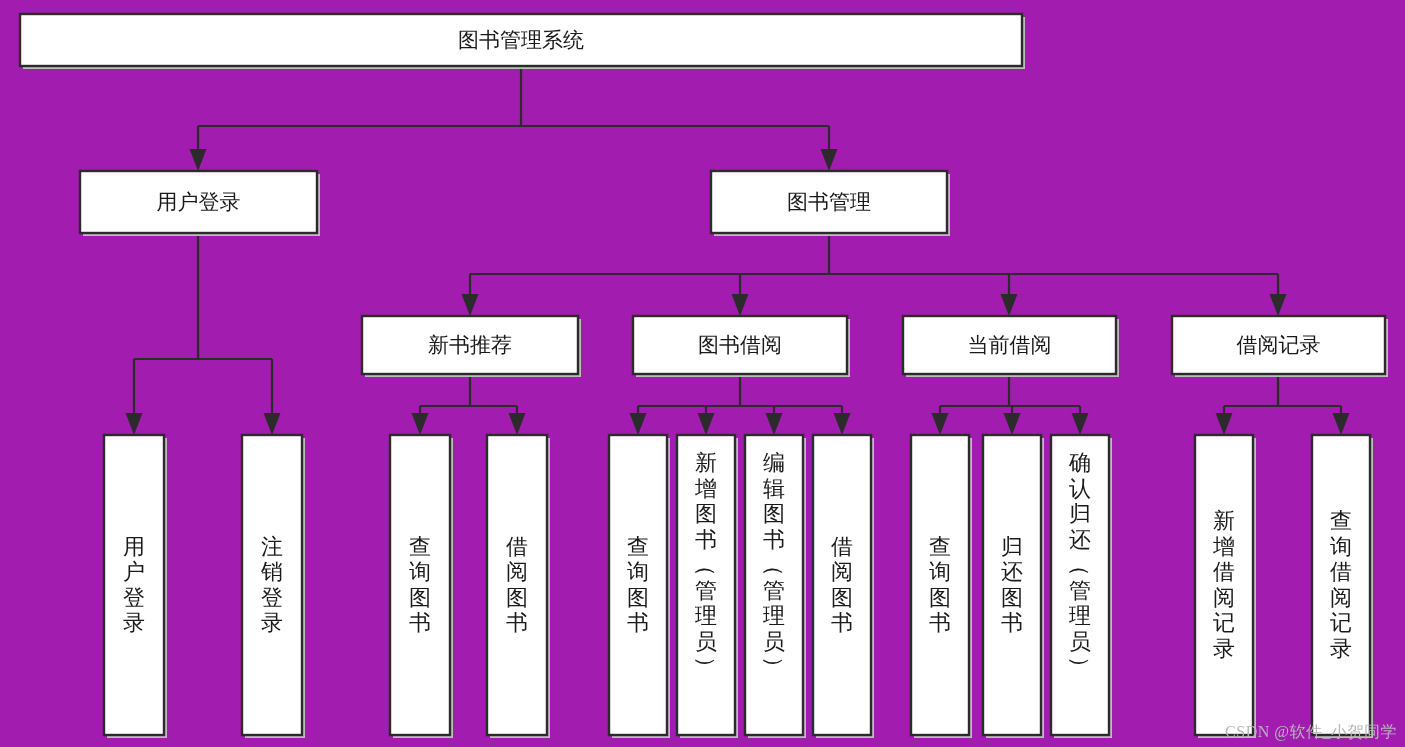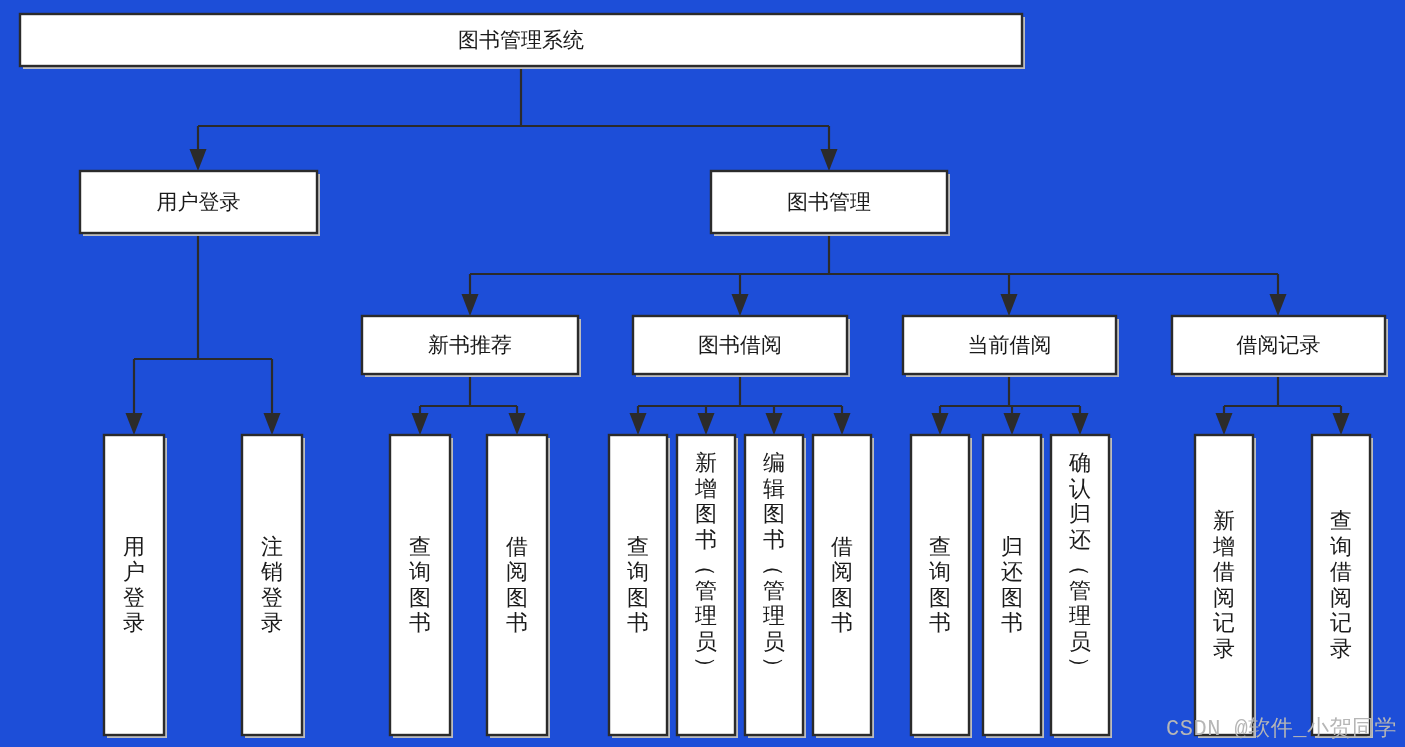--- a/index.html
+++ b/index.html
@@ -10,21 +10,21 @@
   body {
     width: 1405px;
     height: 747px;
     overflow: hidden;
     font-family: "Liberation Sans", sans-serif;
   }
   #diagram-root {
     position: relative;
     width: 1405px;
     height: 747px;
-    background: #1d4ed8;
+    background: #a21caf;
   }
   svg.diagram-canvas {
     position: absolute;
     top: 0;
     left: 0;
     width: 1405px;
     height: 747px;
     display: block;
   }
   .node-box {
@@ -56,22 +56,22 @@
   .leaf-label-v {
     font-family: "Liberation Sans", sans-serif;
     font-size: 22px;
     fill: #1a1a1a;
     text-anchor: middle;
   }
   .watermark {
     position: absolute;
     right: 8px;
     bottom: 4px;
-    font-family: Liberation Mono, monospace;
-    font-size: 22px;
+    font-family: Liberation Serif, serif;
+    font-size: 16px;
     color: #b6b6b6;
     letter-spacing: 0.5px;
     white-space: nowrap;
     user-select: none;
   }
 </style>
 </head>
 <body>
 
 <div id="diagram-root">

